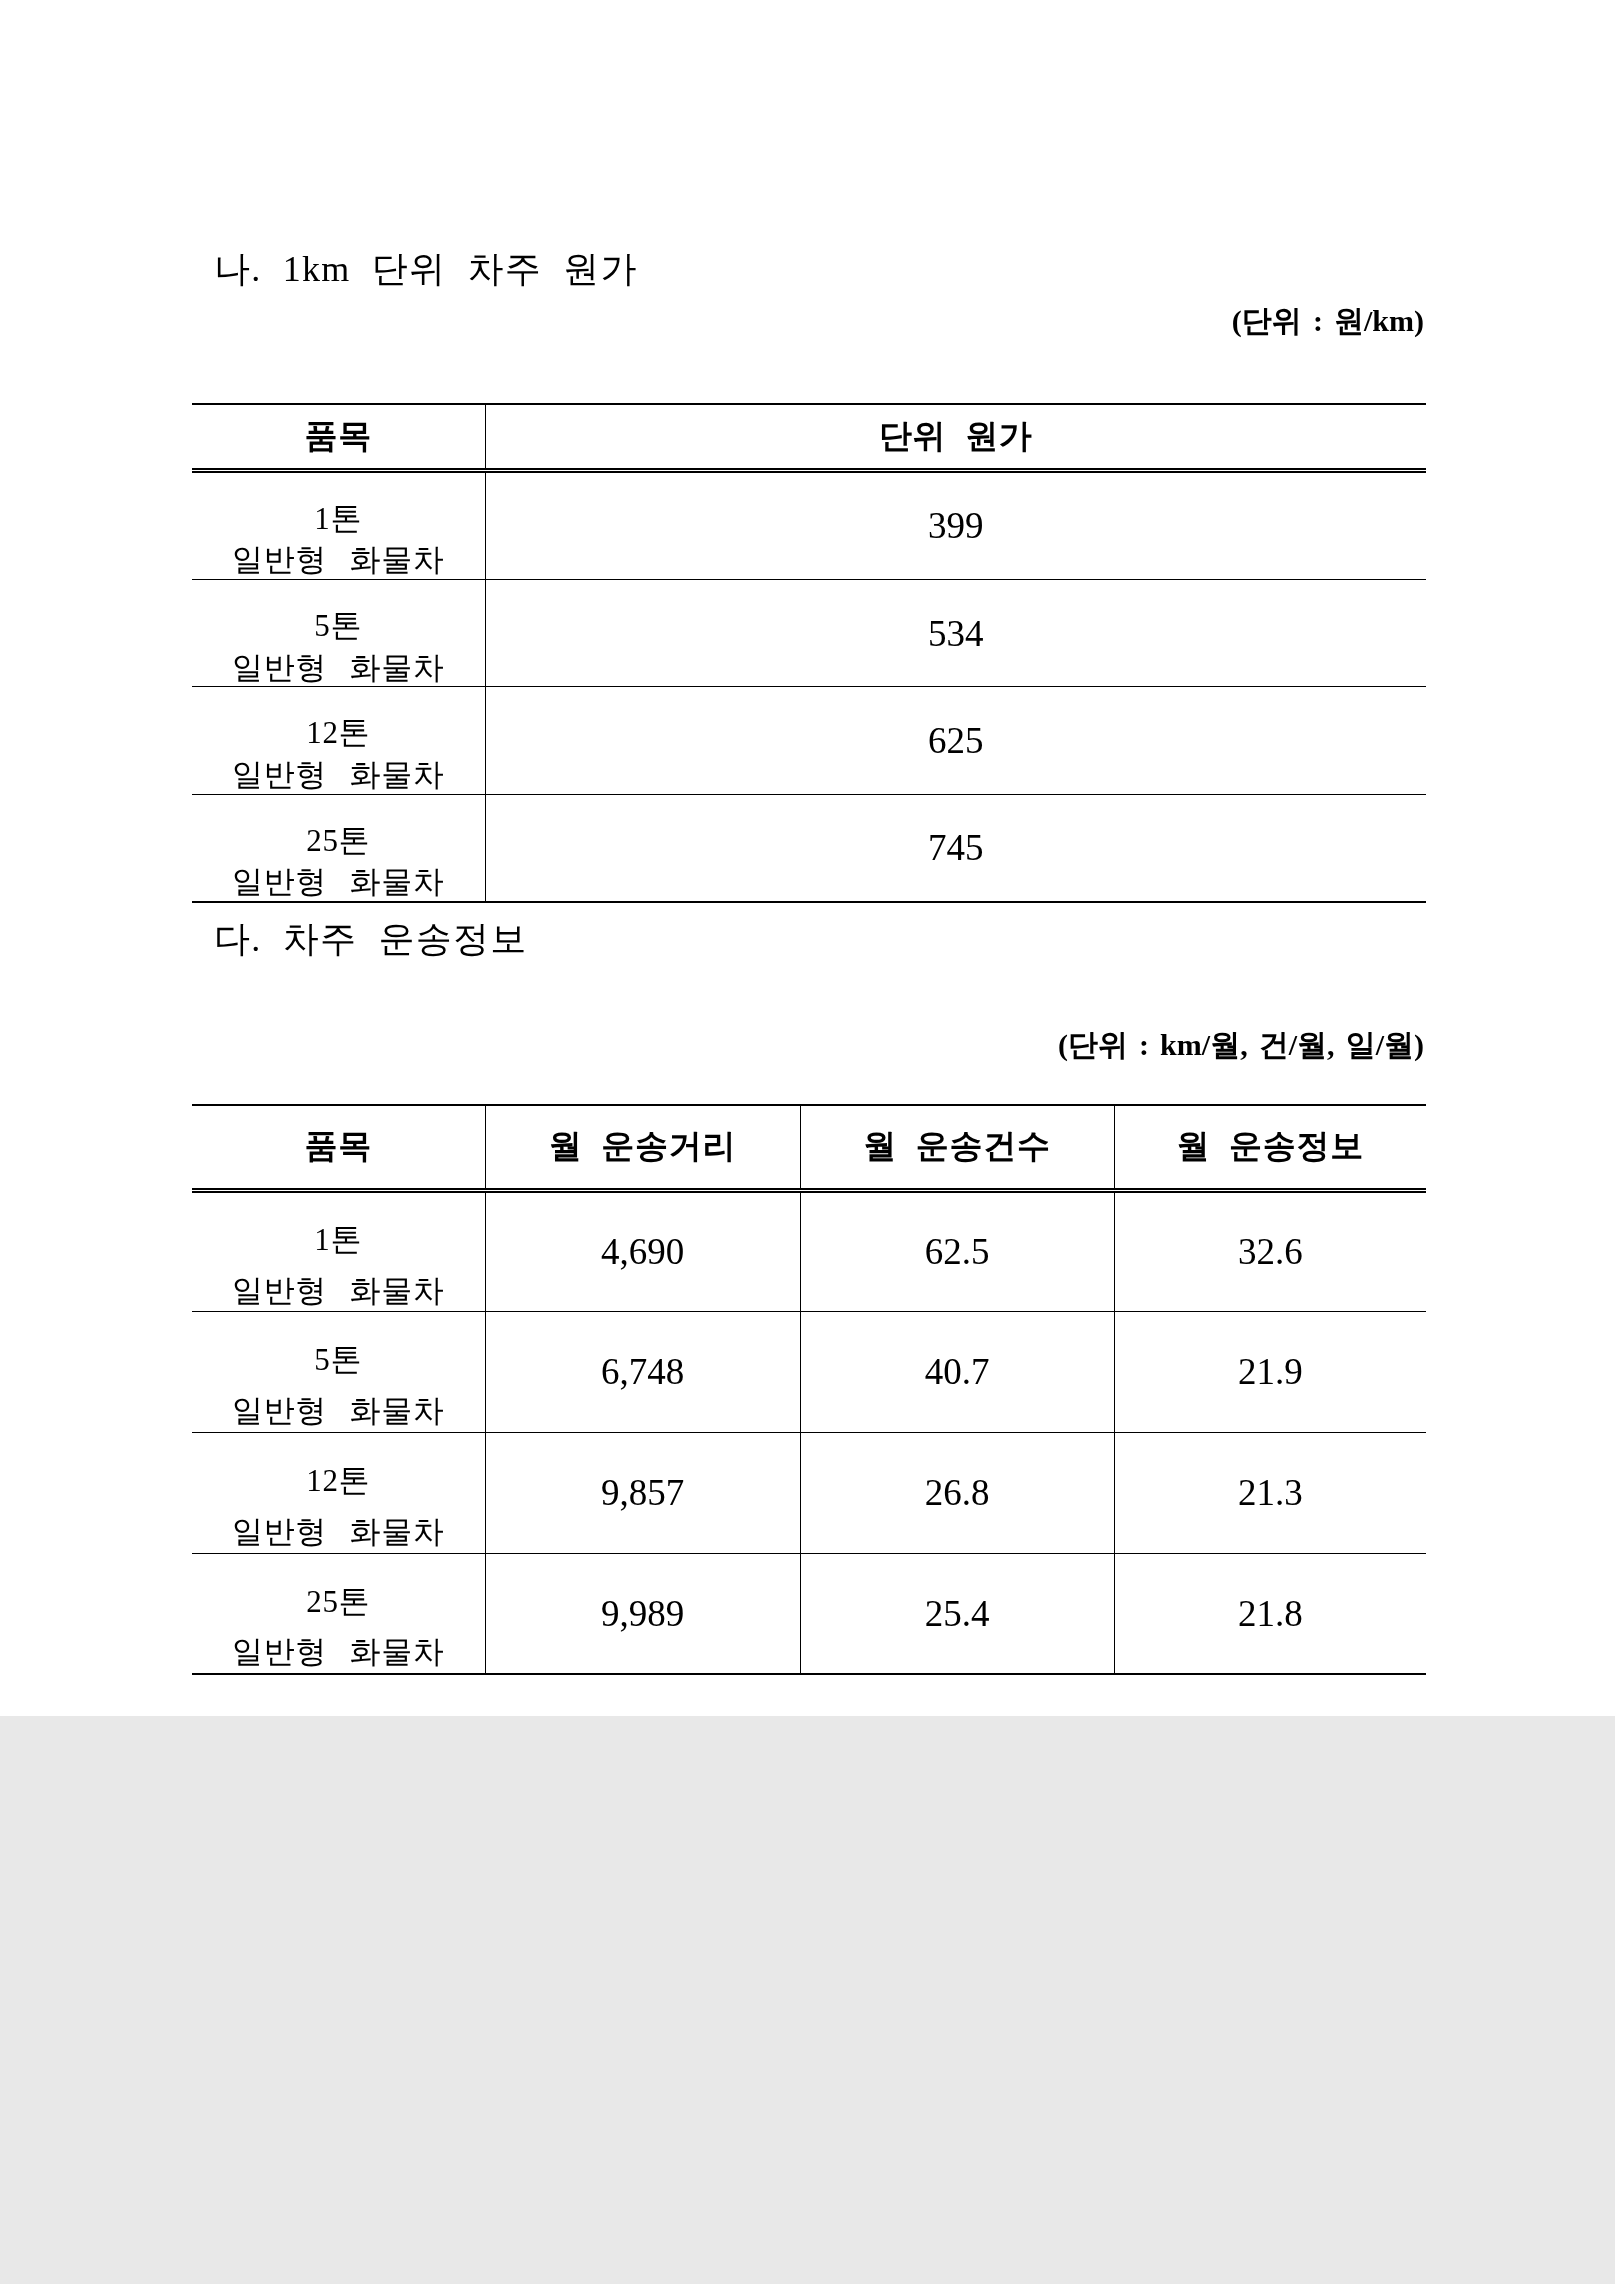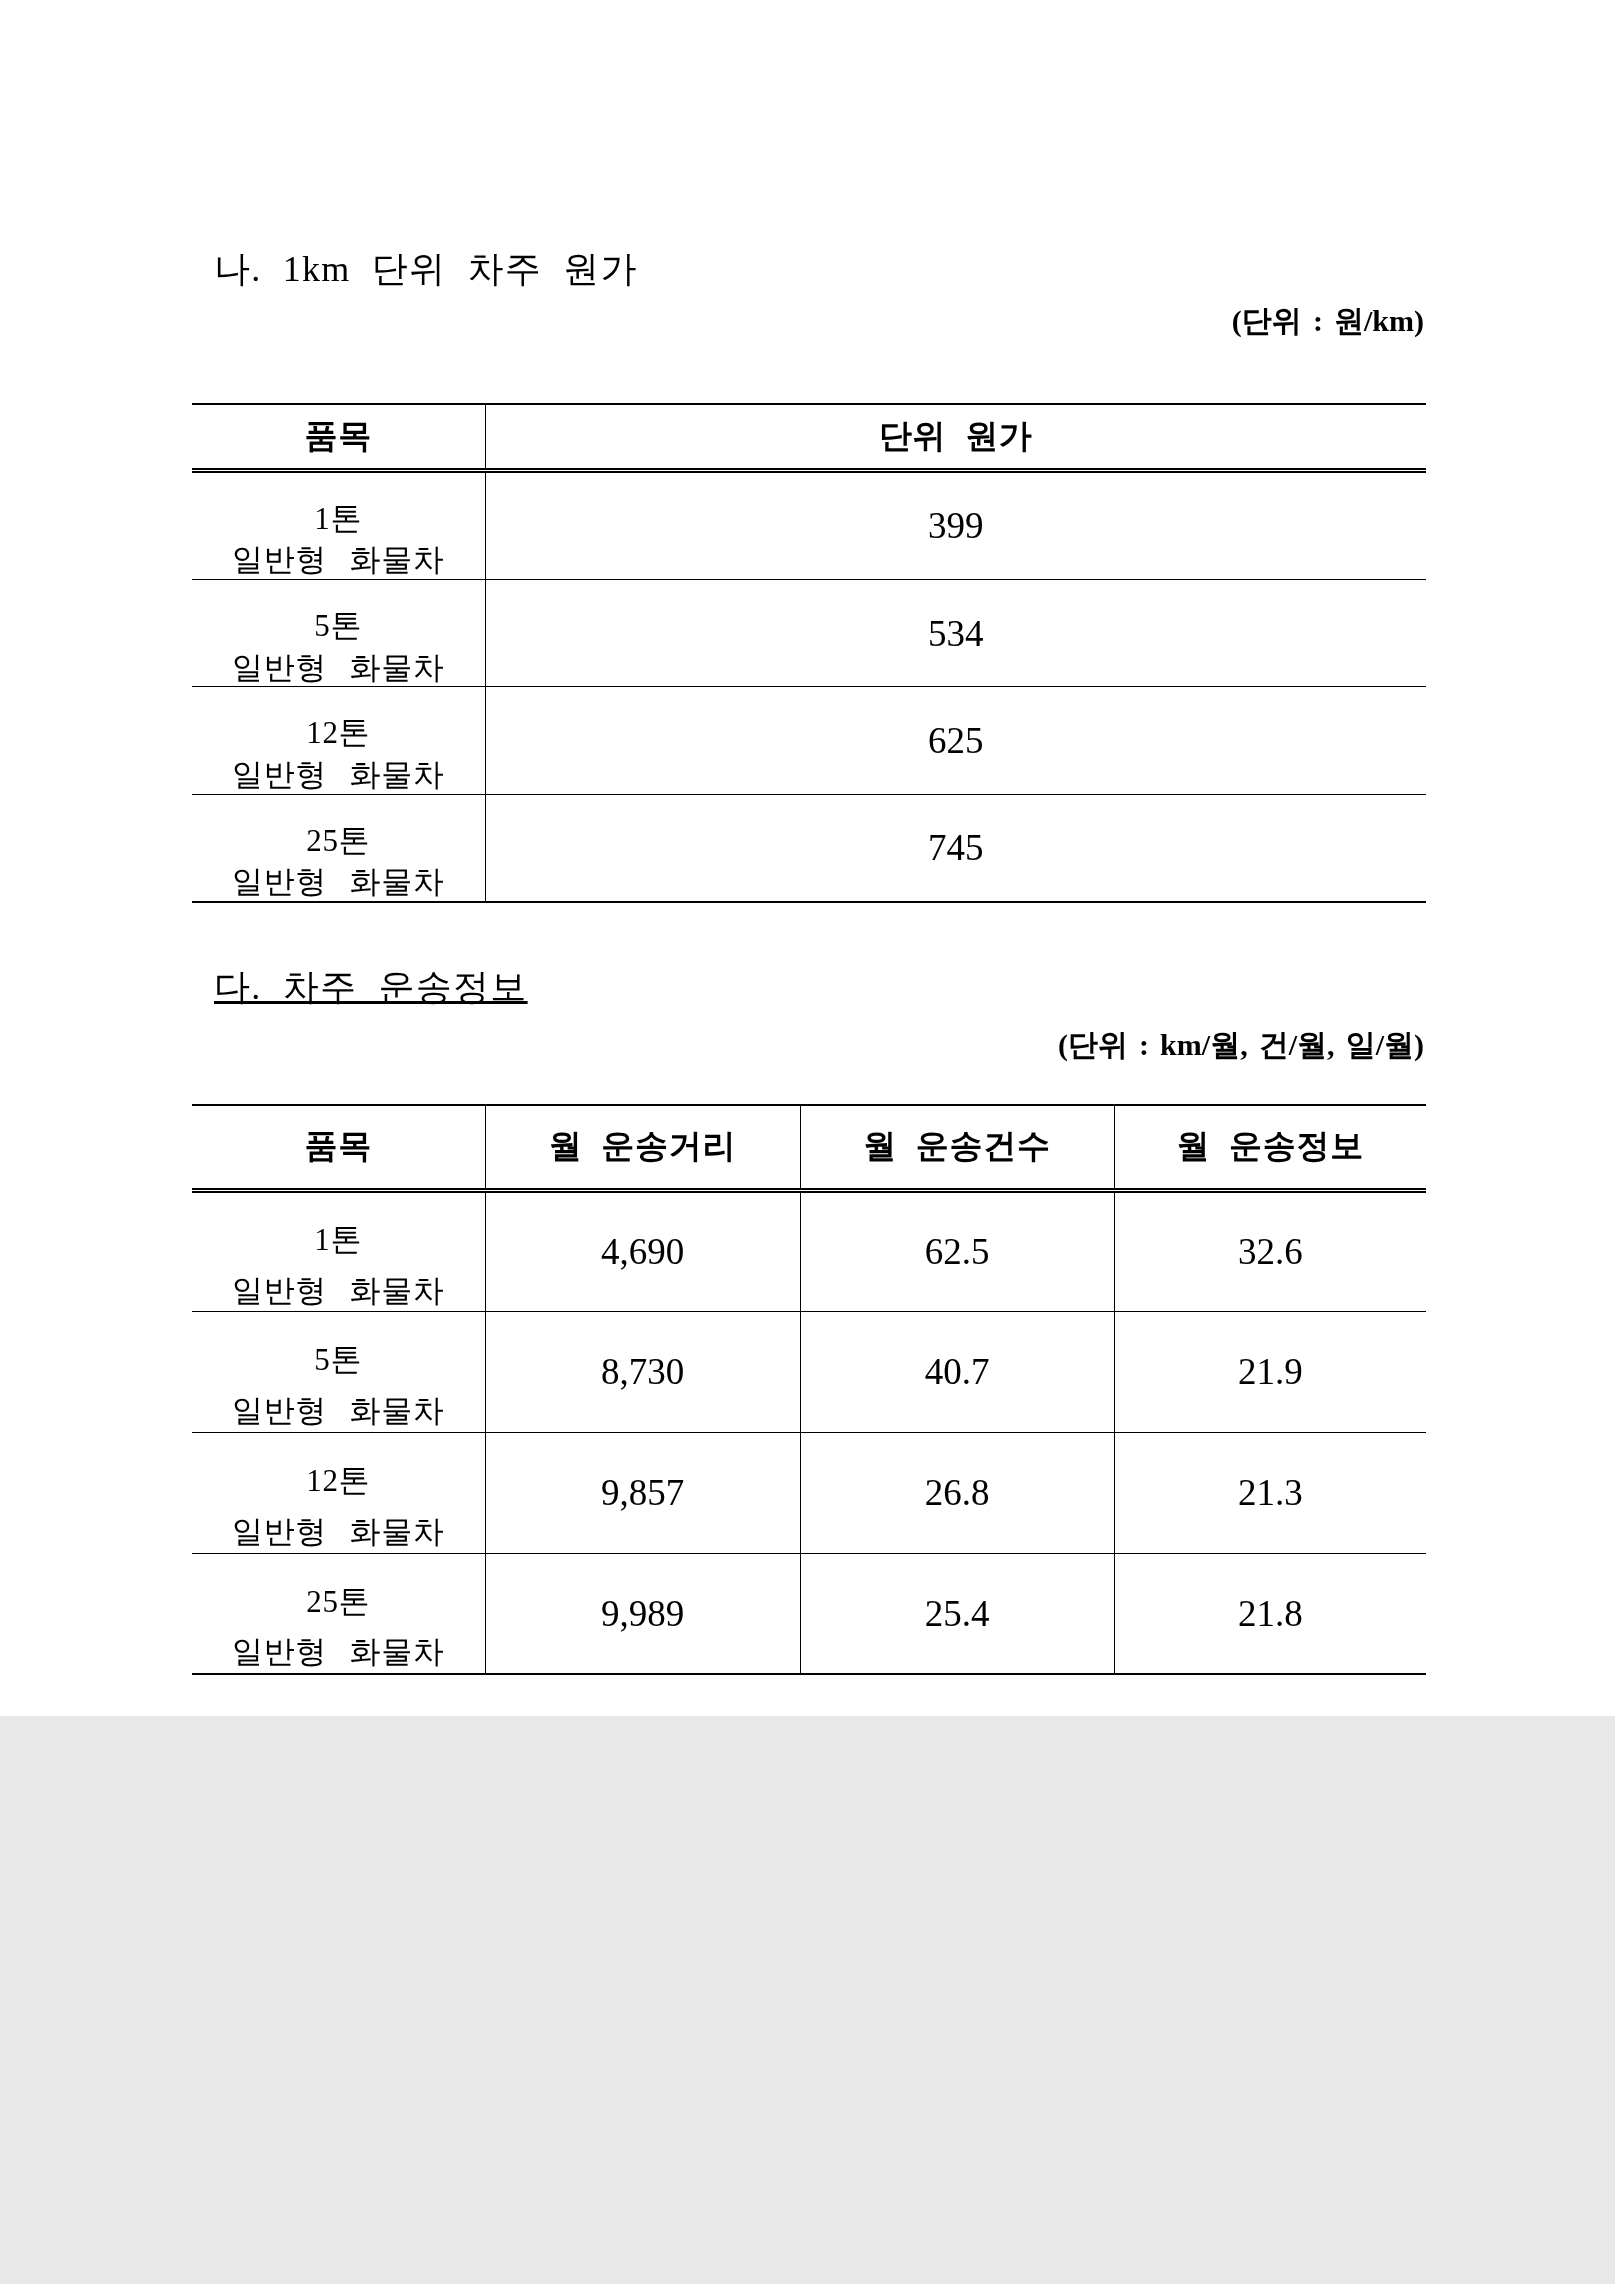--- a/index.html
+++ b/index.html
@@ -23,21 +23,21 @@
     left: 214px;
     font-family: "Liberation Serif", "DejaVu Serif", serif;
     font-size: 36px;
     font-weight: 400;
     letter-spacing: 1.3px;
     word-spacing: 0.30em;
     color: #000;
     white-space: nowrap;
   }
   #title-cost { top: 215px; }
-  #title-transport { top: 933px; text-decoration: underline; }
+  #title-transport { top: 885px; }
 
   
   .unit-note {
     position: absolute;
     right: 192px;
     font-family: "Liberation Serif", "DejaVu Serif", serif;
     font-size: 30px;
     font-weight: 700;
     word-spacing: 0.12em;
     color: #000;
@@ -215,21 +215,21 @@
         <td class="num-cell">62.5</td>
         <td class="num-cell">32.6</td>
       </tr>
       <tr>
         <td>
           <div class="label-stack">
             <div class="tonnage-line">5톤</div>
             <div class="type-line">일반형 화물차</div>
           </div>
         </td>
-        <td class="num-cell">8,730</td>
+        <td class="num-cell">6,748</td>
         <td class="num-cell">40.7</td>
         <td class="num-cell">21.9</td>
       </tr>
       <tr>
         <td>
           <div class="label-stack">
             <div class="tonnage-line">12톤</div>
             <div class="type-line">일반형 화물차</div>
           </div>
         </td>

